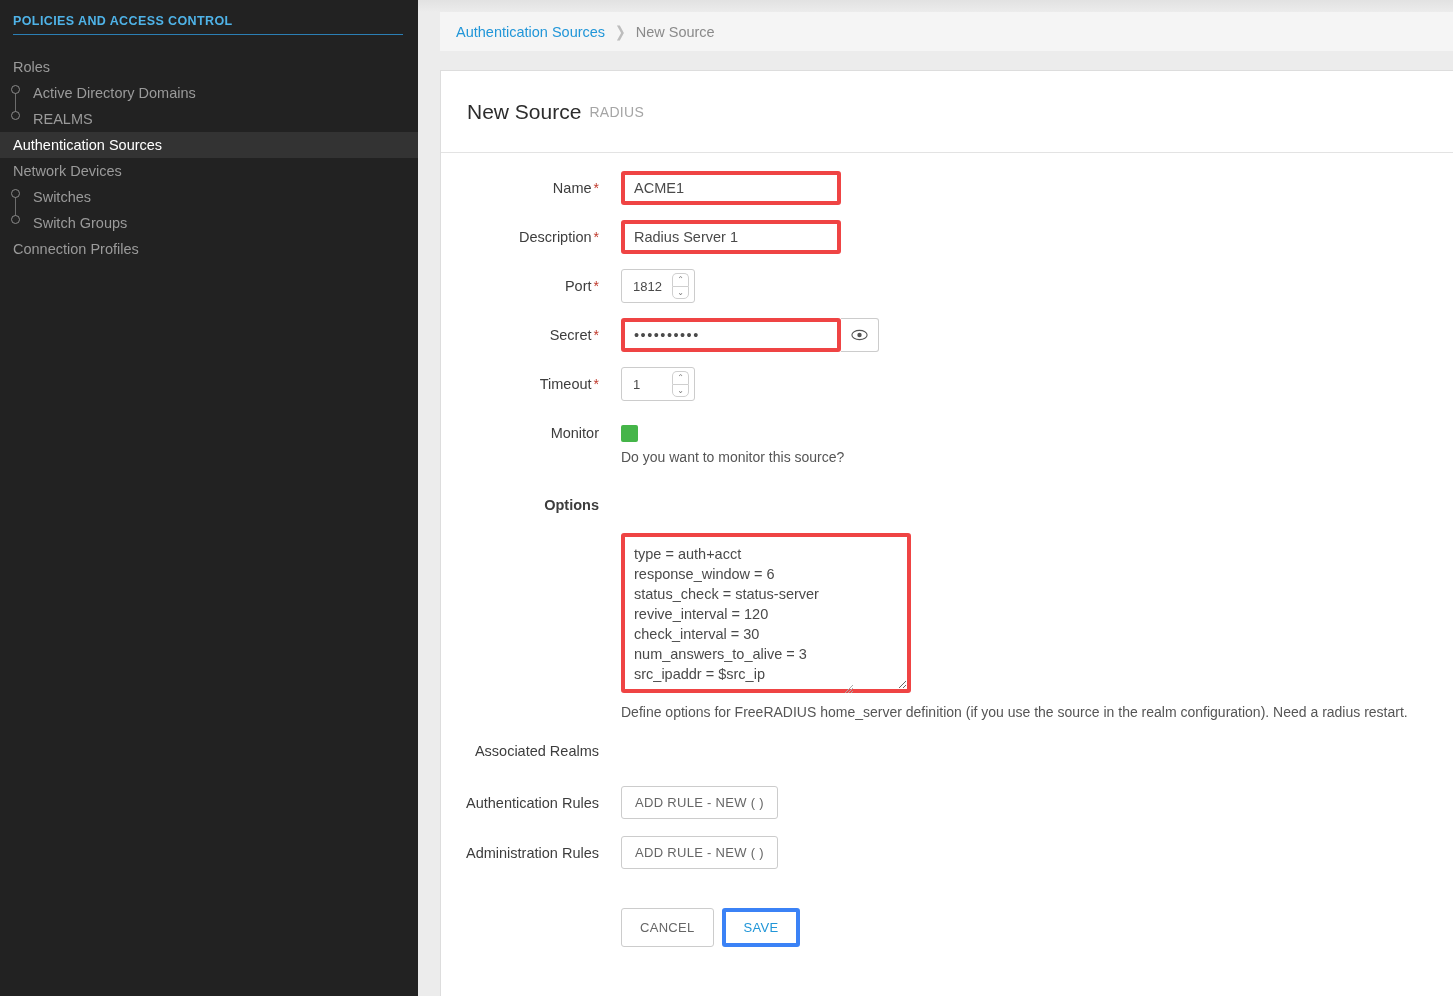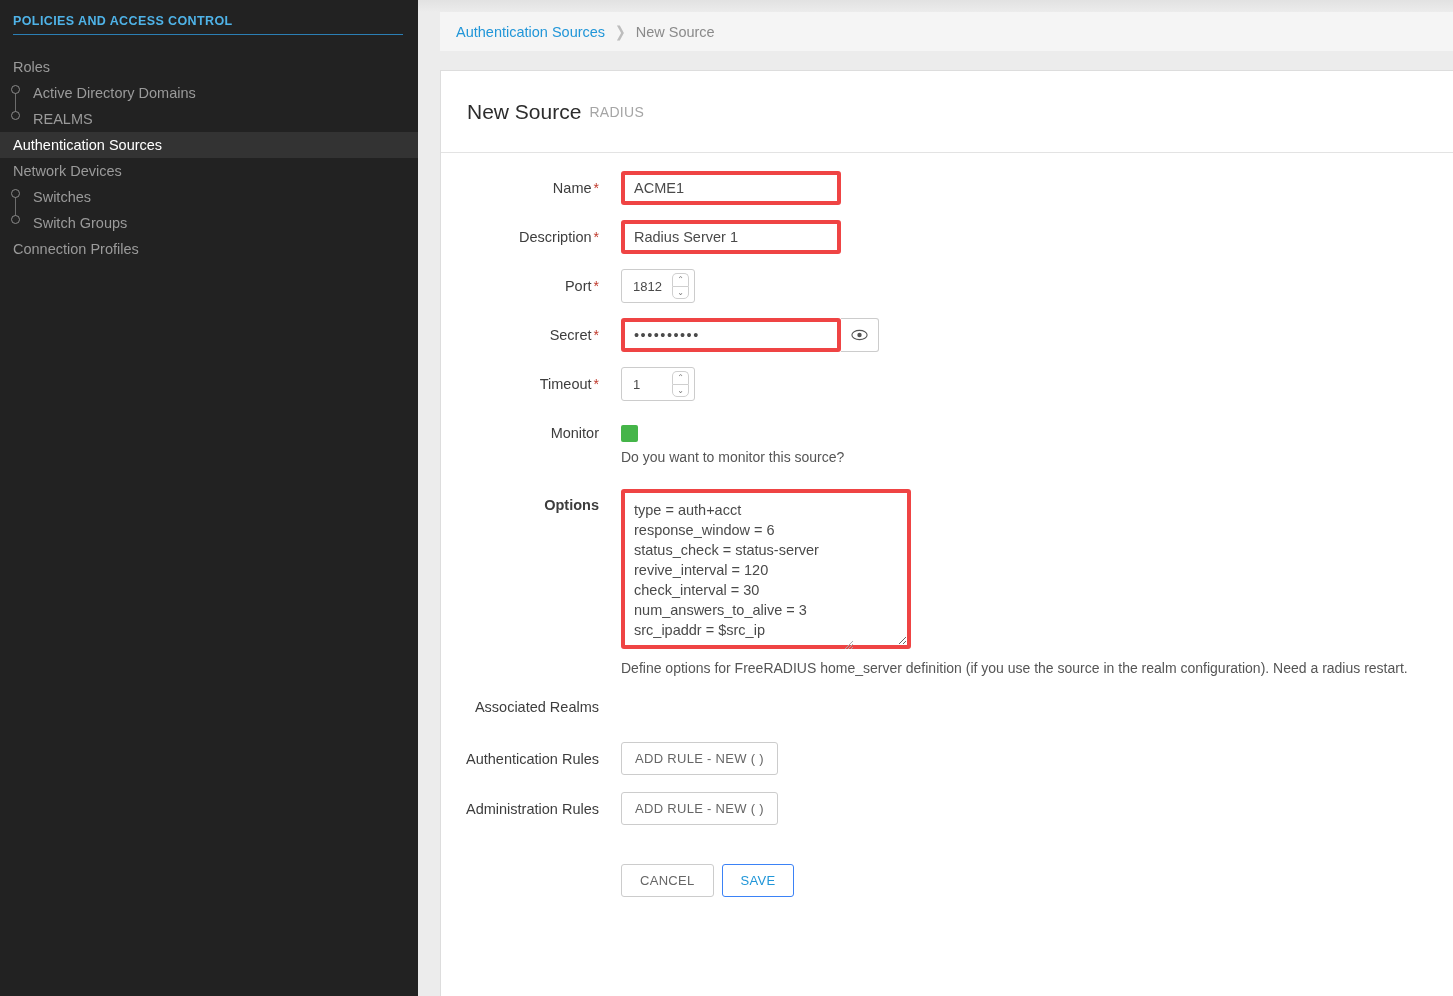--- a/index.html
+++ b/index.html
@@ -231,21 +231,21 @@
   textarea.options {
     width: 290px;
     height: 160px;
     resize: both;
     line-height: 20px;
     padding: 7px 9px;
     overflow: hidden;
     white-space: pre;
     height: 160px;
   }
-  .ta-wrap { position: relative; width: 236px; }
+  .ta-wrap { position: relative; width: 236px; margin-top: 44px; }
   .ta-handle {
     position: absolute;
     right: 3px; bottom: 3px;
     width: 12px; height: 12px;
     pointer-events: none;
   }
 
   input.realms {
     width: 530px;
   }
@@ -257,21 +257,21 @@
     border: 1px solid #cccccc;
     border-radius: 3px;
     color: #666666;
     font-size: 13px;
     padding: 8px 14px;
     cursor: pointer;
     letter-spacing: 0.3px;
   }
   .btn-rule { padding: 8px 13px; }
   .btn-save {
-    border: 1px solid #3b82f6;
+    border: 4px solid #3b82f6;
     color: #2196d8;
     padding: 8px 18px;
   }
   .btn-cancel { padding: 8px 18px; }
   .actions { display: flex; gap: 8px; margin-top: 38px; }
 </style>
 </head>
 <body>
 
 <div class="app">

